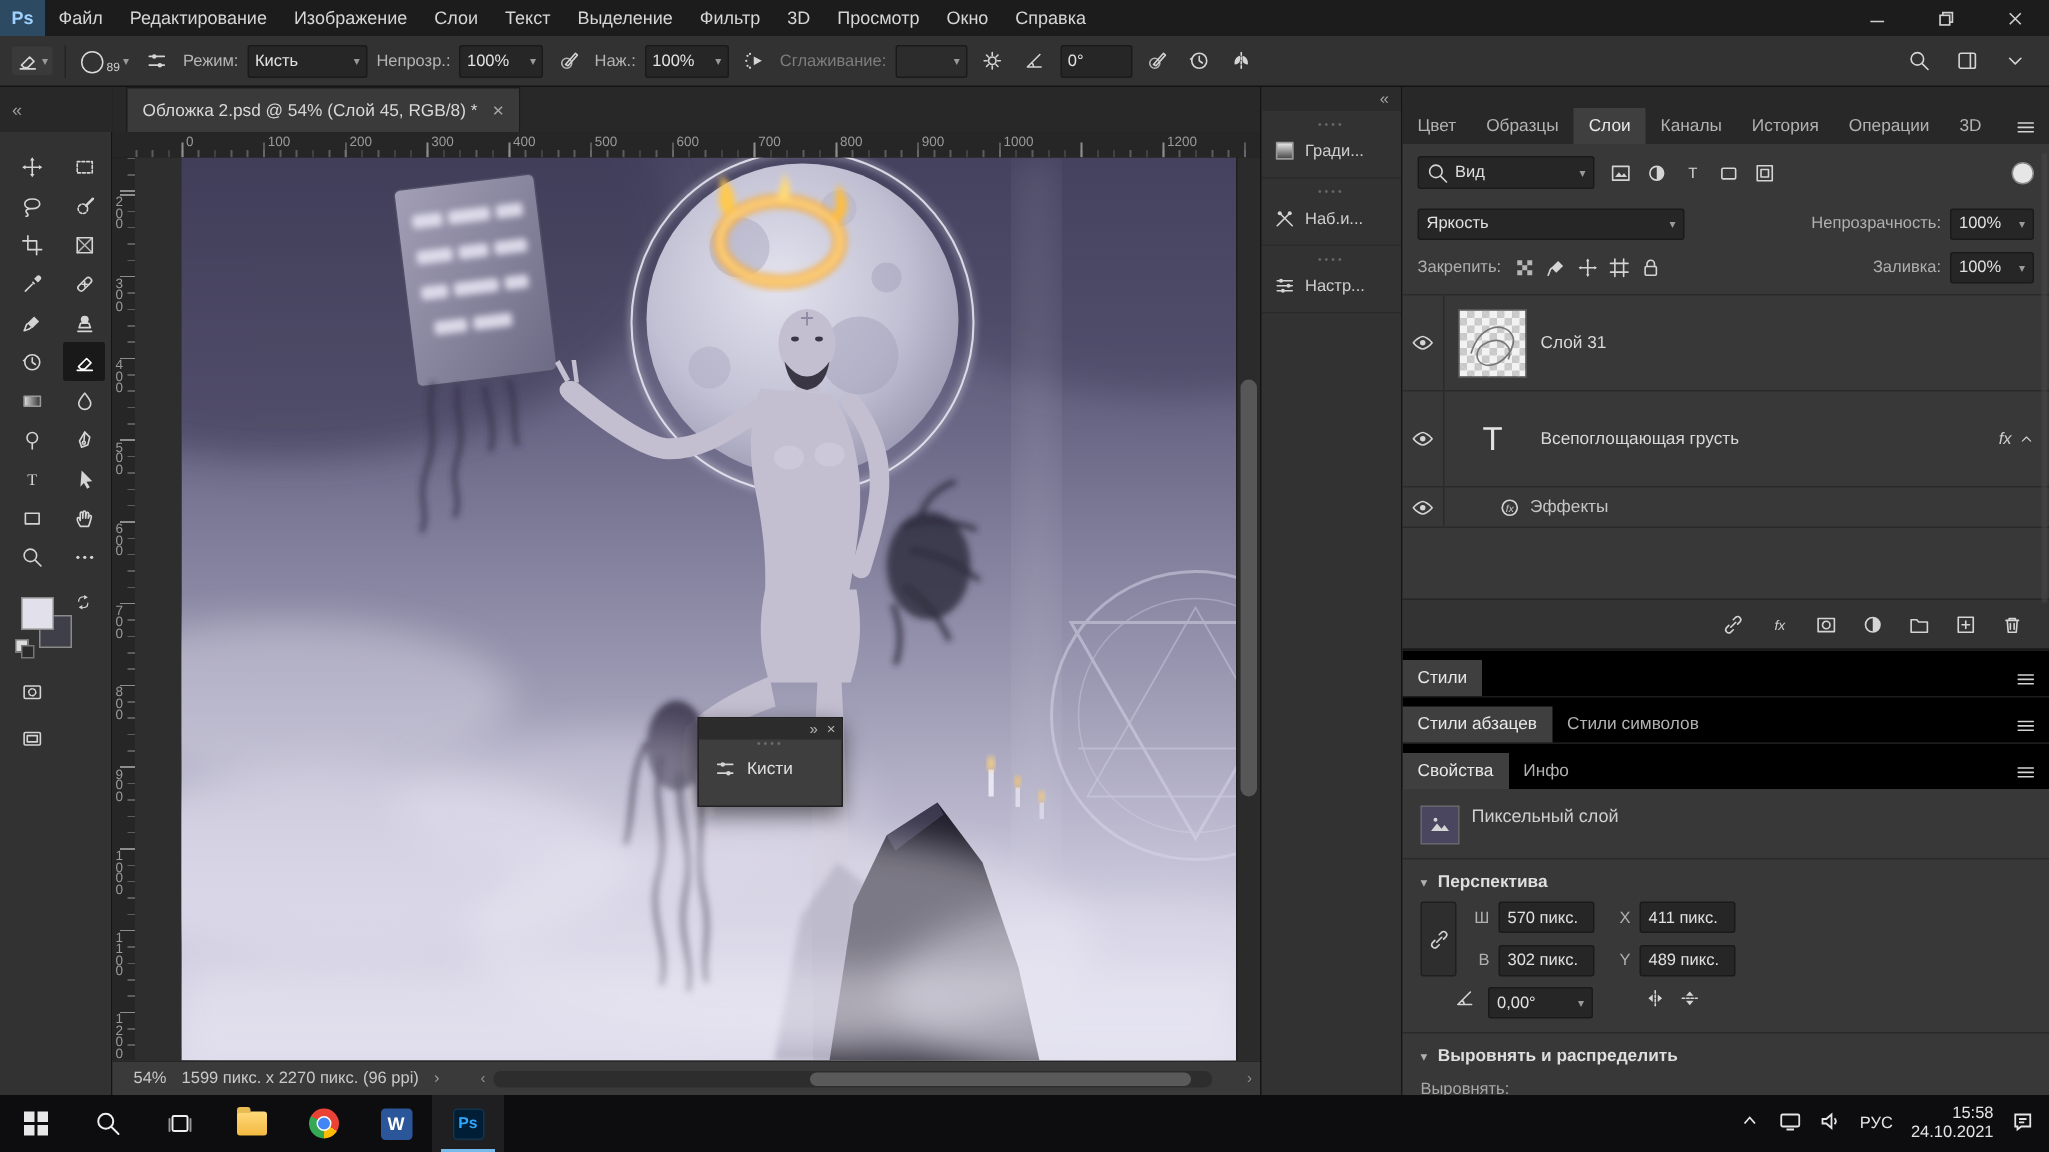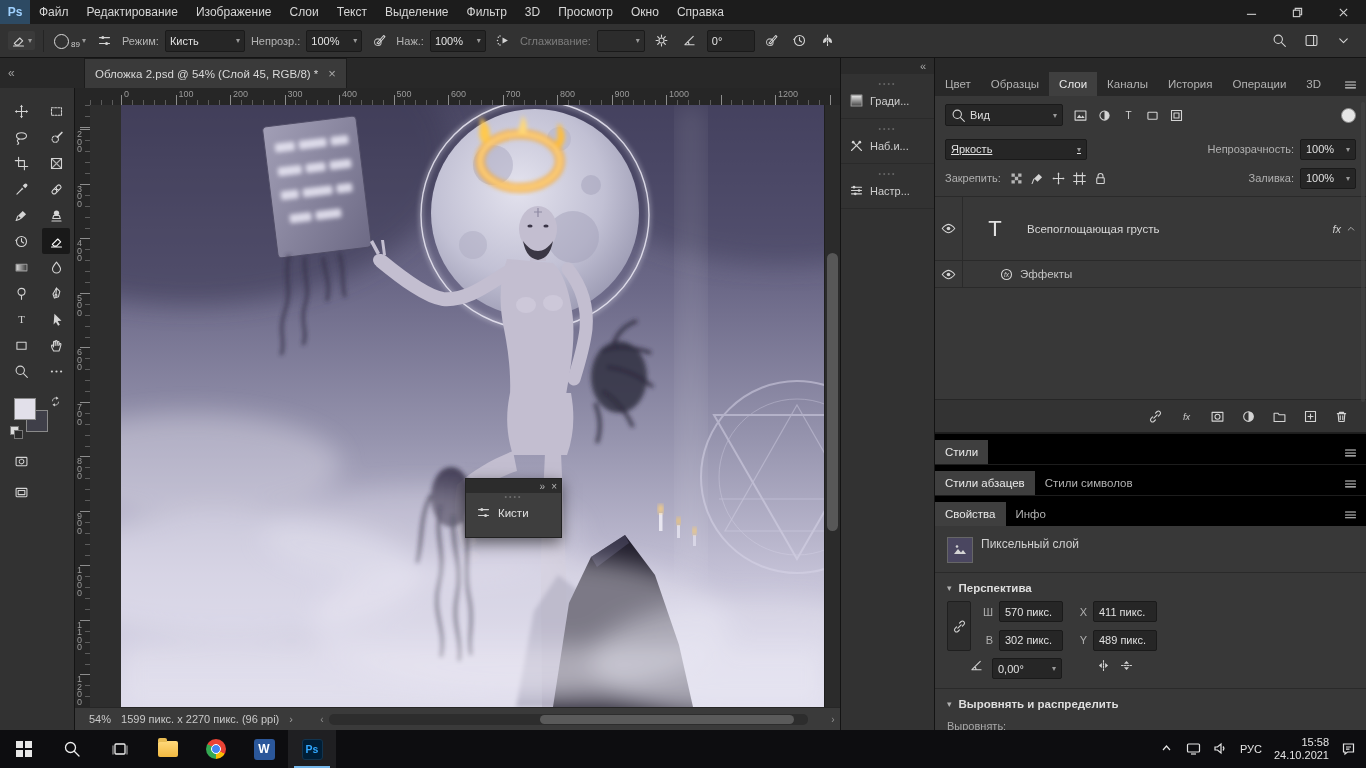--- a/index.html
+++ b/index.html
@@ -93,21 +93,21 @@
   .panel-menu{margin-left:auto;padding:0 8px;color:#b5b5b5;display:flex;align-items:center;height:24px;}
   #layers-panel{background:#383838;border-bottom:1px solid #202020;}
   .lp-row{display:flex;align-items:center;gap:6px;padding:0 10px;}
   .search-row{height:38px;}
   .search-field{width:118px;height:22px;background:#262626;border:1px solid #1a1a1a;border-radius:2px;display:flex;align-items:center;gap:4px;padding:0 5px;color:#dedede;font-size:11px;box-sizing:border-box;}
   .search-field .ar{margin-left:auto;color:#9a9a9a;font-size:8px;}
   #filter-icons{display:flex;gap:2px;}
   .mini-btn{width:22px;height:22px;display:flex;align-items:center;justify-content:center;border-radius:2px;}
   .filter-toggle{margin-left:auto;width:13px;height:13px;border-radius:50%;background:#e6e6e6;border:1px solid #888;}
   .blend-row{height:30px;}
-  .blend-select{width:142px;text-decoration:underline;}
+  .blend-select{width:178px;}
   .field{height:21px;background:#262626;border:1px solid #1a1a1a;border-radius:2px;display:flex;align-items:center;justify-content:space-between;padding:0 5px;color:#e0e0e0;font-size:11px;box-sizing:border-box;}
   .field .ar{color:#9a9a9a;font-size:8px;margin-left:3px;}
   .w56{width:56px;} .w64{width:64px;} .w70{width:70px;}
   .lbl{color:#b0b0b0;font-size:11px;white-space:nowrap;}
   .lock-row{height:28px;}
   #lock-icons{display:flex;gap:1px;}
   .lock-btn{width:20px;height:20px;display:flex;align-items:center;justify-content:center;border-radius:2px;}
   #layer-list{margin-top:4px;border-top:1px solid #2a2a2a;height:202px;overflow:hidden;}
   .layer-row{display:flex;align-items:center;height:63px;border-bottom:1px solid #2a2a2a;}
   .layer-row .eye-col{width:27px;height:100%;display:flex;align-items:center;justify-content:center;border-right:1px solid #2a2a2a;}
@@ -869,20 +869,34 @@
       <div id="layer-list">
           <div class="layer-row">
             <div class="eye-col">
               <span class="ic">
                 <svg class="icsvg" viewBox="0 0 18 18">
                   <path d="M1.5 9C4 5.5 8 4 9 4s5 1.5 7.5 5C14 12.5 10 14 9 14S4 12.5 1.5 9z"></path>
                   <circle class="f" cx="9" cy="9" r="2.2"></circle>
                 </svg>
               </span>
             </div>
+            <div class="layer-thumb thumb-scribble"><svg viewBox="0 0 46 46" style="width:100%;height:100%">
+                <path d="M8 30C14 10 30 8 36 16 42 24 30 40 18 38 10 36 10 26 20 22c10-4 18 4 14 12" stroke="#777" fill="none" stroke-width="1.2"></path>
+              </svg></div>
+            <span class="layer-name">Слой 31</span>
+          </div>
+          <div class="layer-row">
+            <div class="eye-col">
+              <span class="ic">
+                <svg class="icsvg" viewBox="0 0 18 18">
+                  <path d="M1.5 9C4 5.5 8 4 9 4s5 1.5 7.5 5C14 12.5 10 14 9 14S4 12.5 1.5 9z"></path>
+                  <circle class="f" cx="9" cy="9" r="2.2"></circle>
+                </svg>
+              </span>
+            </div>
             <div class="thumb-text">T</div>
             <span class="layer-name">Всепоглощающая грусть</span>
             <div class="layer-right">
               <span class="fx-badge">fx</span>
               <span class="ic">
                 <svg class="icsvg" style="width:10px;height:10px" viewBox="0 0 18 18">
                   <path d="M4 11l5-5 5 5"></path>
                 </svg>
               </span>
             </div>

